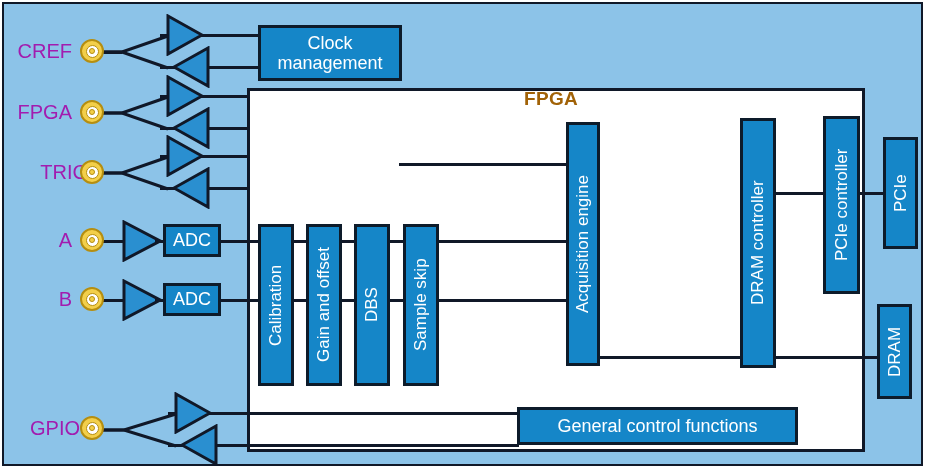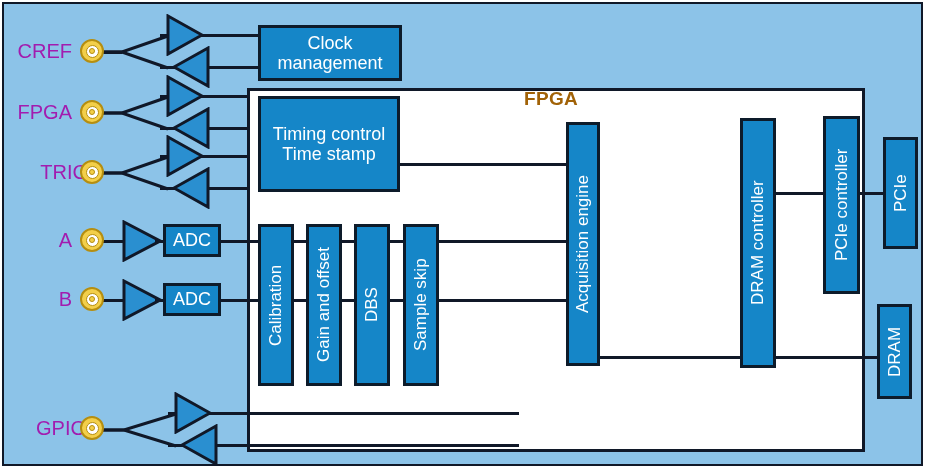--- a/index.html
+++ b/index.html
@@ -183,42 +183,41 @@
   <div class="port-label" style="left:8px;top:229px;width:64px;">A</div>
   <div class="conn" style="left:80px;top:228px;">
       <i></i>
     </div>
 
   <div class="port-label" style="left:8px;top:288px;width:64px;">B</div>
   <div class="conn" style="left:80px;top:287px;">
       <i></i>
     </div>
 
-  <div class="port-label" style="left:16px;top:417px;width:70px;">GPIO</div>
+  <div class="port-label" style="left:10px;top:417px;width:70px;">GPIO</div>
   <div class="conn" style="left:80px;top:416px;">
       <i></i>
     </div>
 
   <div class="blk" style="left:258px;top:25px;width:144px;height:56px;">Clock
 management</div>
 
   <div class="blk" style="left:163px;top:224px;width:58px;height:33px;">ADC</div>
   <div class="blk" style="left:163px;top:283px;width:58px;height:33px;">ADC</div>
 
   <div class="blk vert sm" style="left:883px;top:137px;width:35px;height:112px;">PCIe</div>
   <div class="blk vert sm" style="left:877px;top:304px;width:35px;height:95px;">DRAM</div>
 
-  <div class="blk" style="left:258px;top:96px;width:142px;height:96px;">Timing control
-Time stamp</div>
 
   <div class="blk vert sm" style="left:258px;top:224px;width:36px;height:162px;">Calibration</div>
   <div class="blk vert sm" style="left:306px;top:224px;width:36px;height:162px;">Gain and offset</div>
   <div class="blk vert sm" style="left:354px;top:224px;width:36px;height:162px;">DBS</div>
   <div class="blk vert sm" style="left:403px;top:224px;width:36px;height:162px;">Sample skip</div>
 
   <div class="blk vert sm" style="left:566px;top:122px;width:34px;height:244px;">Acquisition engine</div>
 
   <div class="blk vert sm" style="left:740px;top:118px;width:36px;height:250px;">DRAM controller</div>
 
   <div class="blk vert sm" style="left:823px;top:116px;width:37px;height:178px;">PCIe controller</div>
 
+  <div class="blk" style="left:517px;top:407px;width:281px;height:38px;">General control functions</div>
 
 </div>
 
 </body></html>

